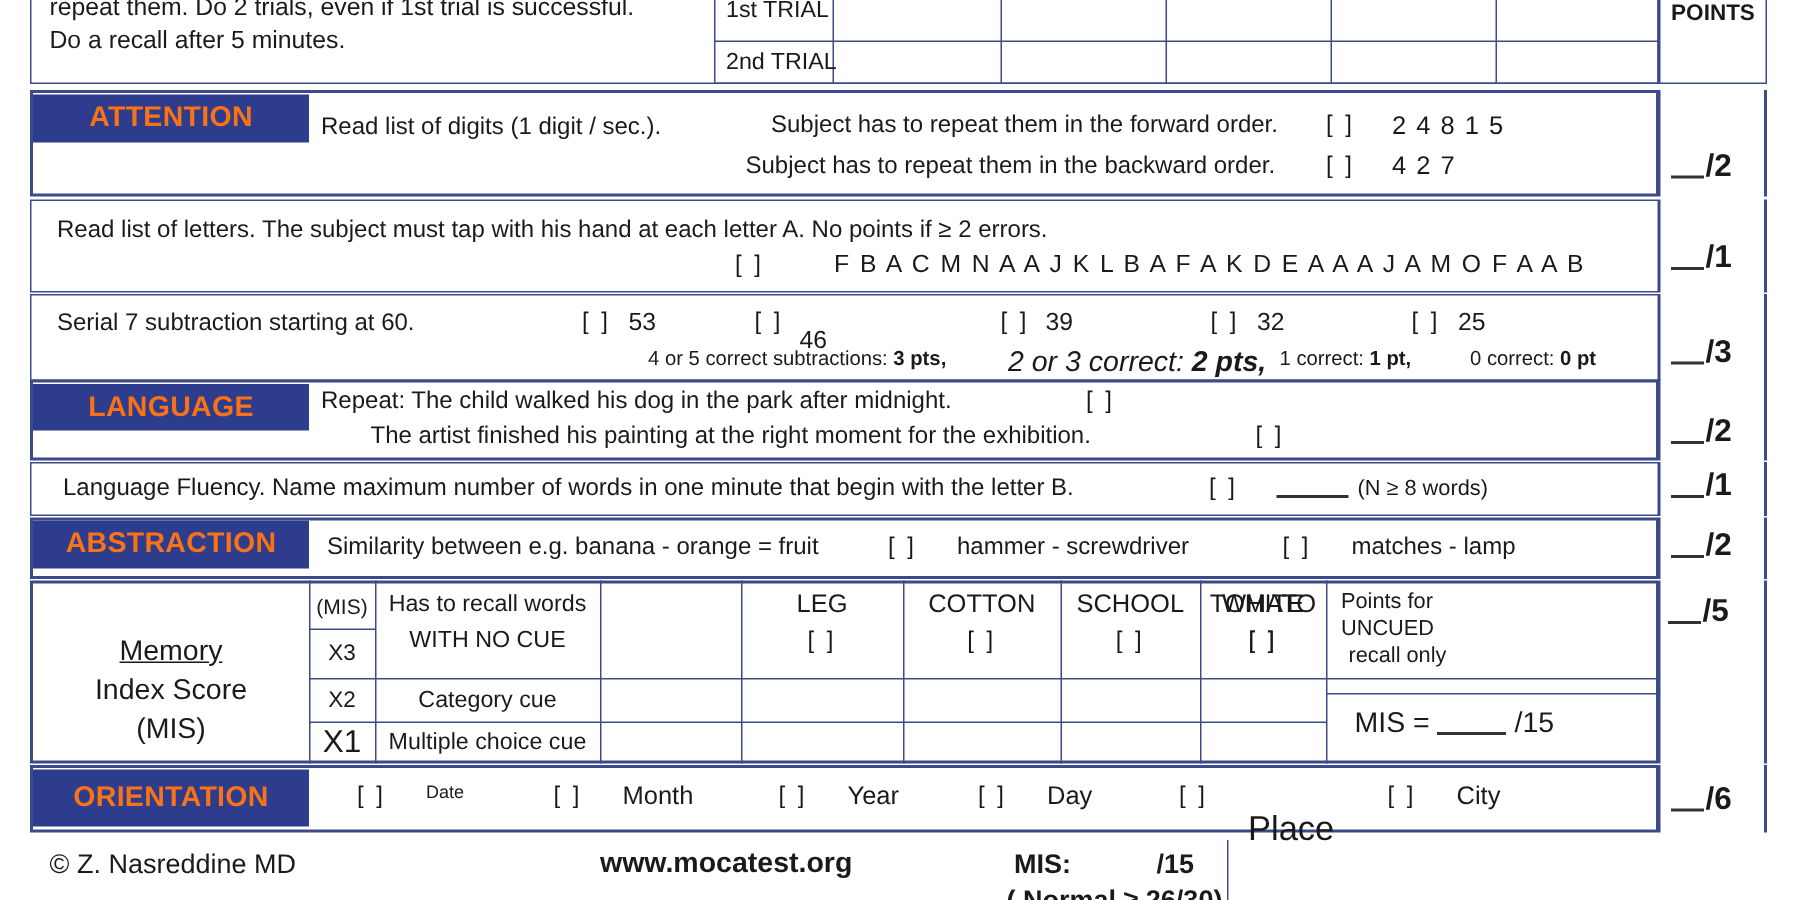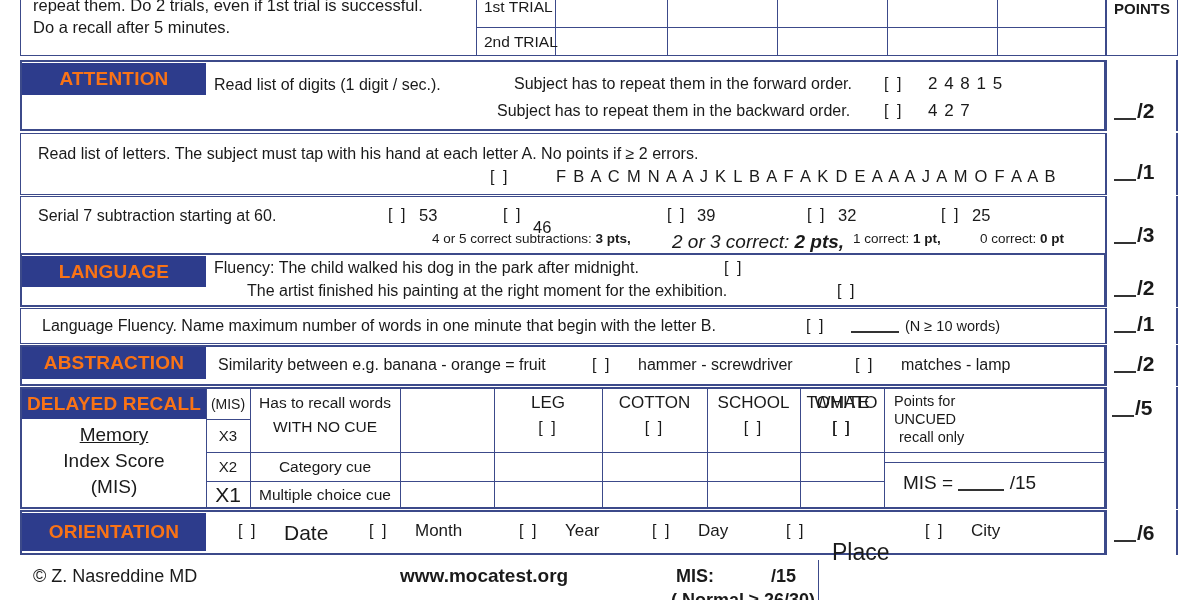--- a/index.html
+++ b/index.html
@@ -140,52 +140,51 @@
   <div class="txt" style="left:672px; top:231px; font-size:19px;font-style:italic;"><span>2 or 3 correct: </span><span class="b">2 pts,</span></div>
   <div class="txt" style="left:853px; top:231px; font-size:13.5px;"><span>1 correct: </span><span class="b">1 pt,</span></div>
   <div class="txt" style="left:936px; top:231px; font-size:13.5px;margin-left:44px;"><span>0 correct: </span><span class="b">0 pt</span></div>
 
   <div class="bx bdL bdR thick" style="left:1106px; top:196px; width:72px; height:58px; border-left-width:1.6px;"></div>
   <div class="pts" style="left:1114px; top:223px; font-size:21px;"><span class="ul"></span><span>/3</span></div>
 
   <div class="bx bd thick" style="left:20px; top:253px; width:1086px; height:54px;"></div>
   <div class="seclabel" style="left:22px; top:256px; width:184px; height:31px; font-size:19px;">LANGUAGE</div>
 
-  <div class="txt" style="left:214px; top:259px; font-size:16px;">Fluency: The child walked his dog in the park after midnight.</div>
+  <div class="txt" style="left:214px; top:259px; font-size:16px;">Repeat: The child walked his dog in the park after midnight.</div>
   <div class="txt brk" style="left:724px; top:259px; font-size:16px;">[   ]</div>
 
   <div class="txt" style="left:247px; top:282px; font-size:16px;">The artist finished his painting at the right moment for the exhibition.</div>
   <div class="txt brk" style="left:837px; top:282px; font-size:16px;">[   ]</div>
 
   <div class="bx bdL bdR thick" style="left:1106px; top:253px; width:72px; height:54px; border-left-width:1.6px;"></div>
   <div class="pts" style="left:1114px; top:276px; font-size:21px;"><span class="ul"></span><span>/2</span></div>
 
   <div class="bx bd" style="left:20px; top:308px; width:1086px; height:36px;"></div>
   <div class="txt" style="left:42px; top:317px; font-size:16px;">Language Fluency.  Name maximum number of words in one minute that begin with the letter B.</div>
   <div class="txt brk" style="left:806px; top:317px; font-size:16px;">[   ]</div>
   <div class="txt" style="left:851px; top:317px; font-size:16px;"><span class="blank" style="width:48px;"></span></div>
-  <div class="txt" style="left:905px; top:318px; font-size:14.5px;">(N ≥ 10 words)</div>
+  <div class="txt" style="left:905px; top:318px; font-size:14.5px;">(N ≥ 8 words)</div>
 
   <div class="bx bdL bdR thick" style="left:1106px; top:308px; width:72px; height:36px; border-left-width:1.6px;"></div>
   <div class="pts" style="left:1114px; top:312px; font-size:21px;"><span class="ul"></span><span>/1</span></div>
 
   <div class="bx bd thick" style="left:20px; top:345px; width:1086px; height:41px;"></div>
   <div class="seclabel" style="left:22px; top:347px; width:184px; height:32px; font-size:19px;">ABSTRACTION</div>
 
   <div class="txt" style="left:218px; top:356px; font-size:16px;">Similarity between e.g. banana - orange = fruit</div>
   <div class="txt brk" style="left:592px; top:356px; font-size:16px;">[   ]</div>
   <div class="txt" style="left:638px; top:356px; font-size:16px;">hammer - screwdriver</div>
   <div class="txt brk" style="left:855px; top:356px; font-size:16px;">[   ]</div>
   <div class="txt" style="left:901px; top:356px; font-size:16px;">matches - lamp</div>
 
   <div class="bx bdL bdR thick" style="left:1106px; top:345px; width:72px; height:41px; border-left-width:1.6px;"></div>
   <div class="pts" style="left:1114px; top:352px; font-size:21px;"><span class="ul"></span><span>/2</span></div>
 
   <div class="bx bd thick" style="left:20px; top:387px; width:1086px; height:122px;"></div>
-  <div class="seclabel" style="left:22px; top:389px; width:184px; height:30px; font-size:19px;">DELAYED RECALL</div>
 
   <div class="txt ctr" style="left:22px; top:422px; width:184px; height:26px; font-size:19px;text-decoration:underline;">Memory</div>
   <div class="txt ctr" style="left:22px; top:448px; width:184px; height:26px; font-size:19px;">Index Score</div>
   <div class="txt ctr" style="left:22px; top:474px; width:184px; height:26px; font-size:19px;">(MIS)</div>
 
   <div class="bx bdR" style="left:206px; top:387px; width:1px; height:122px;"></div>
   <div class="bx bdR" style="left:250px; top:387px; width:1px; height:122px;"></div>
   <div class="bx bdR" style="left:400px; top:387px; width:1px; height:122px;"></div>
   <div class="bx bdR" style="left:494px; top:387px; width:1px; height:122px;"></div>
   <div class="bx bdR" style="left:602px; top:387px; width:1px; height:122px;"></div>
@@ -221,21 +220,21 @@
   <div class="txt ctr brk" style="left:800px; top:417px; width:84px; height:22px; font-size:16px;">[   ]</div>
 
   <div class="txt ctr" style="left:884px; top:392px; width:1px; height:0;"></div>
 
   <div class="bx bdR" style="left:884px; top:387px; width:0; height:0;"></div>
 
   <div class="bx bd thick" style="left:20px; top:510px; width:1086px; height:45px;"></div>
   <div class="seclabel" style="left:22px; top:513px; width:184px; height:38px; font-size:19px;">ORIENTATION</div>
 
   <div class="txt brk" style="left:238px; top:522px; font-size:16px;">[   ]</div>
-  <div class="txt" style="left:284px; top:521px; font-size:21px;">Date</div>
+  <div class="txt" style="left:284px; top:521px; font-size:12px;">Date</div>
 
   <div class="txt brk" style="left:369px; top:522px; font-size:16px;">[   ]</div>
   <div class="txt" style="left:415px; top:521px; font-size:17px;">Month</div>
 
   <div class="txt brk" style="left:519px; top:522px; font-size:16px;">[   ]</div>
   <div class="txt" style="left:565px; top:521px; font-size:17px;">Year</div>
 
   <div class="txt brk" style="left:652px; top:522px; font-size:16px;">[   ]</div>
   <div class="txt" style="left:698px; top:521px; font-size:17px;">Day</div>
 

